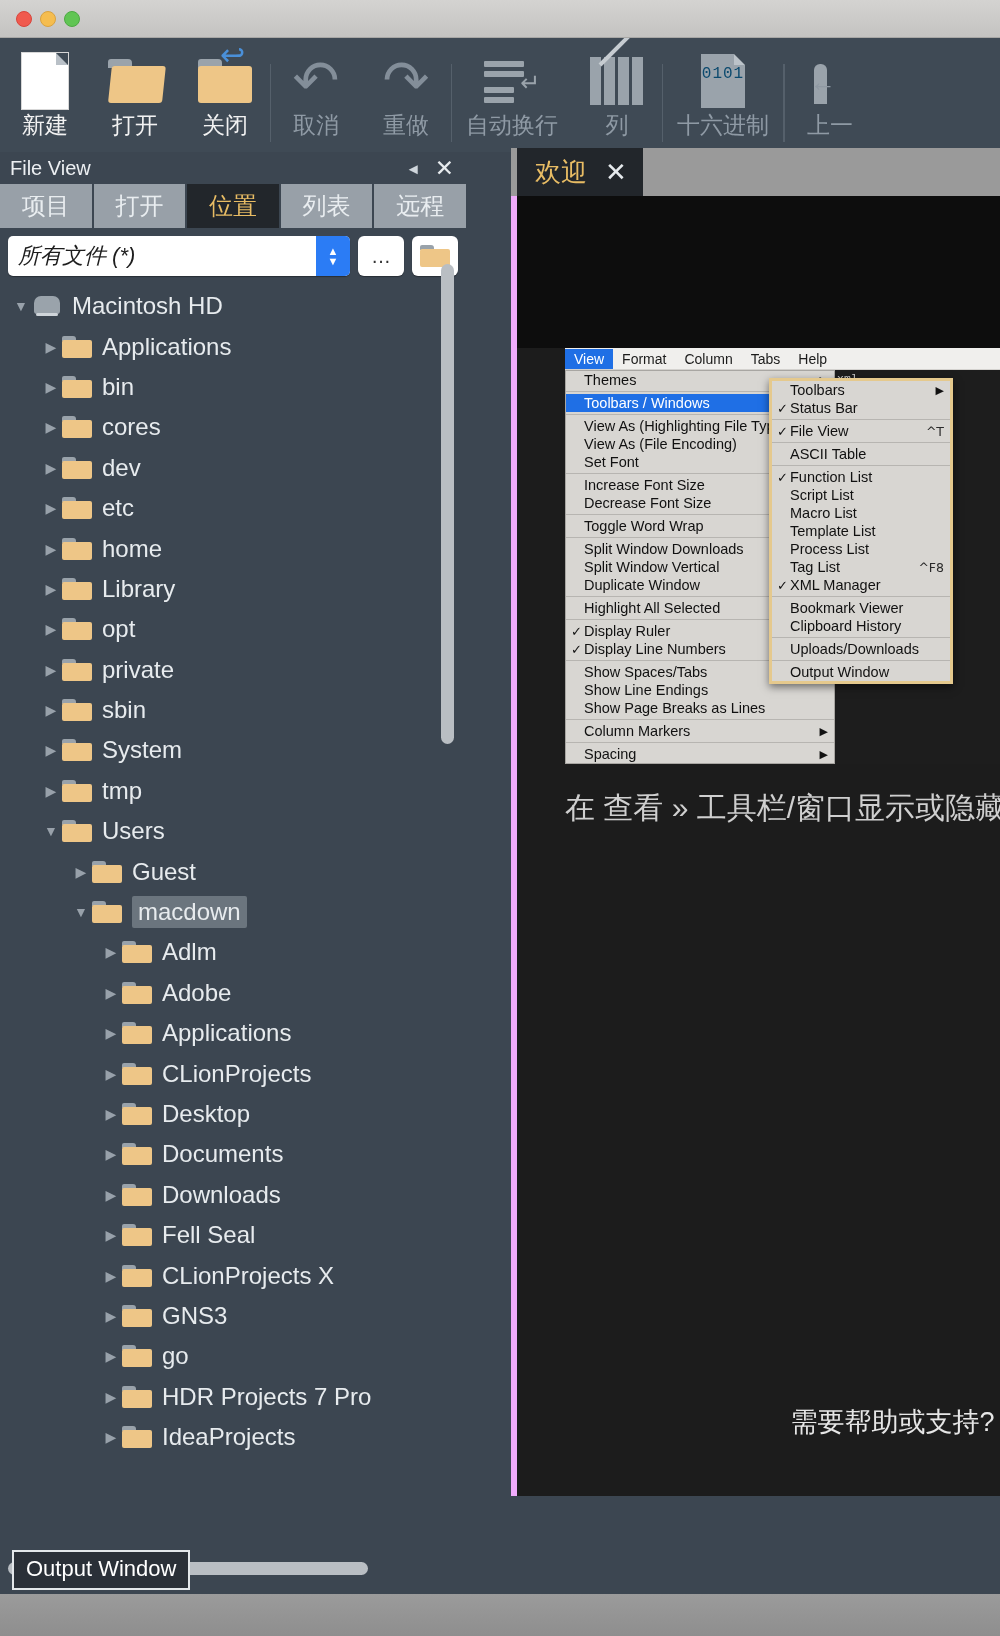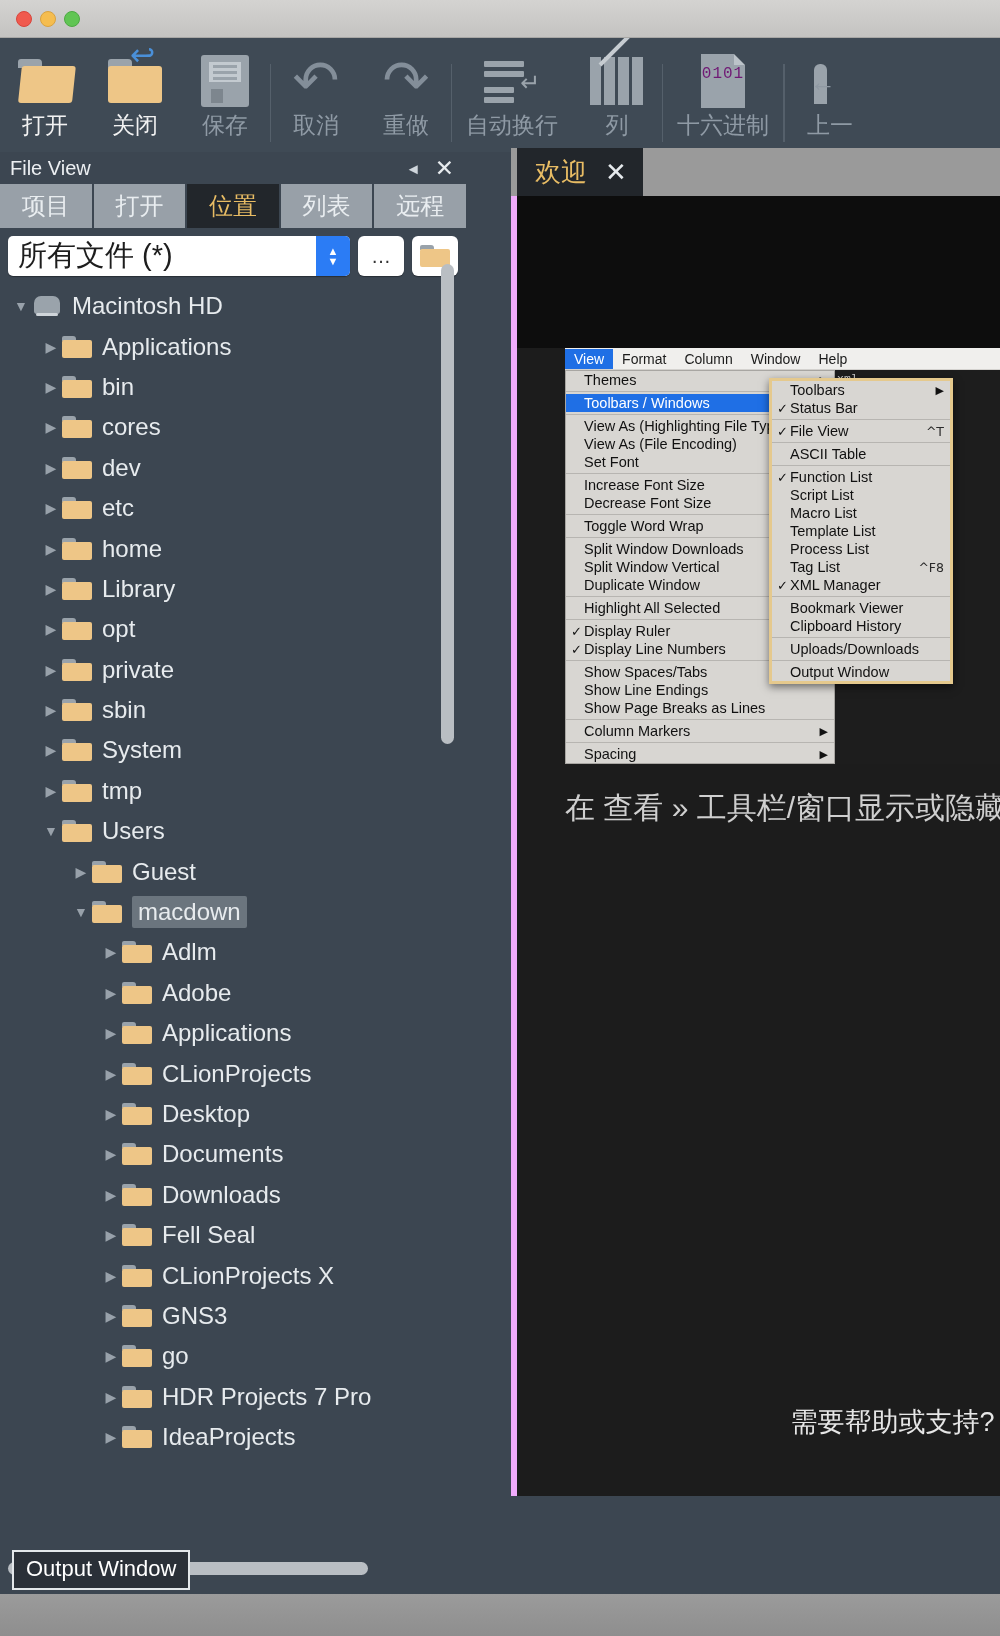--- a/index.html
+++ b/index.html
@@ -61,21 +61,21 @@
   .disk-ico .lines i { display:block; height:3px; background:#9aa3ab; margin:3px 4px; }
   .disk-ico .sh { position:absolute; bottom:4px; left:10px; width:12px; height:14px; background:#7d868e;}
 
   .arrow-ico { font-size: 56px; color: #838e99; line-height: 52px; }
 
   .wrap-ico { width: 56px; height: 48px; position: relative; }
   .wrap-ico .l { position:absolute; left:0; height:6px; background:#9aa3ab; border-radius:1px;}
   .col-ico { width: 54px; height: 48px; position: relative; }
   .col-ico .g { position:absolute; top:0; width:11px; height:48px; background:#9aa3ab; }
   .hex-ico { width: 44px; height: 54px; background: #9aa3ab; position: relative; font-size:16px;
-    color:#701a75; display:flex; align-items:flex-start; justify-content:center; padding-top:11px;
+    color:#0c4a6e; display:flex; align-items:flex-start; justify-content:center; padding-top:11px;
     letter-spacing:1px; font-family:"Liberation Mono", monospace; }
   .hex-ico::after { content:''; position:absolute; top:0; right:0; border-width: 0 11px 11px 0;
     border-style: solid; border-color: #bcc3c9 #3f4a55; }
   .bin-ico { width: 52px; height: 46px; position: relative; }
   .bin-ico .b { position:absolute; bottom:0; width:13px; background:#9aa3ab; border-radius:6px 6px 0 0;}
 
   
   .fileview {
     position: absolute; top: 152px; left: 0; width: 466px; height: 1484px;
     background: #3c4651;
@@ -97,21 +97,21 @@
   }
   .fv-tab:last-child { border-right: none; }
   .fv-tab.active { background: #22262b; color: #e8bc64; }
 
   .fv-filterbar { display: flex; align-items: center; gap: 8px; padding: 8px 8px 6px 8px; }
   .combo {
     flex: 1 1 auto; height: 40px; background: #fff; border-radius: 5px;
     display: flex; align-items: center; position: relative; overflow: hidden;
     box-shadow: 0 1px 1px rgba(0,0,0,.35);
   }
-  .combo-text { padding-left: 10px; font-size: 29px; color: #1d1d1d; }
+  .combo-text { padding-left: 10px; font-size: 22px; color: #1d1d1d; font-style: italic; }
   .combo-arrows {
     position: absolute; right: 0; top: 0; width: 34px; height: 40px; background: #2b7cf5;
     color: #fff; display: flex; flex-direction: column; align-items: center; justify-content: center;
     font-size: 11px; line-height: 10px;
   }
   .sq-btn {
     width: 46px; height: 40px; background: #fff; border-radius: 6px;
     display: flex; align-items: center; justify-content: center;
     box-shadow: 0 1px 1px rgba(0,0,0,.35); font-size: 20px; color: #333;
   }
@@ -209,20 +209,26 @@
   <div class="titlebar">
     <div class="traffic">
       <span class="dot red"></span>
       <span class="dot yellow"></span>
       <span class="dot green"></span>
     </div>
   </div>
 
   <div class="toolbar">
 
+    <div class="tb-btn">
+      <div class="tb-ico">
+        <div class="doc-ico"></div>
+      </div>
+      <div class="tb-lbl">新建</div>
+    </div>
 
     <div class="tb-btn">
       <div class="tb-ico">
         <div class="folder open">
             <div class="tab"></div>
             <div class="body"></div>
           </div>
       </div>
       <div class="tb-lbl">打开</div>
     </div>
@@ -233,33 +239,20 @@
           <div style="position:absolute;top:-22px;left:22px;color:#4a90d9;font-size:30px;">↩</div>
           <div class="folder">
               <div class="tab"></div>
               <div class="body"></div>
             </div>
         </div>
       </div>
       <div class="tb-lbl">关闭</div>
     </div>
 
-    <div class="tb-btn disabled">
-      <div class="tb-ico">
-        <div class="disk-ico">
-            <div class="lines">
-              <i></i>
-              <i></i>
-              <i></i>
-            </div>
-            <div class="sh"></div>
-          </div>
-      </div>
-      <div class="tb-lbl">保存</div>
-    </div>
 
     <div class="tb-sep"></div>
 
     <div class="tb-btn disabled">
       <div class="tb-ico arrow-ico">↶</div>
       <div class="tb-lbl">取消</div>
     </div>
 
     <div class="tb-btn disabled">
       <div class="tb-ico arrow-ico">↷</div>
@@ -622,21 +615,21 @@
         <div class="shot">
           <div class="codebg" id="codebg">
               <div class="cl" style="color: rgb(207, 207, 207);">xml</div>
               <div style="height: 380px;"></div>
             </div>
 
           <div class="menubar">
             <span class="mi active">View</span>
             <span class="mi">Format</span>
             <span class="mi">Column</span>
-            <span class="mi">Window</span>
+            <span class="mi">Tabs</span>
             <span class="mi">Help</span>
           </div>
 
           <div class="mpanel" id="viewmenu">
               <div class="mrow">
                 <span>Themes</span>
                 <span class="sub">▶</span>
               </div>
               <div class="mdiv"></div>
               <div class="mrow hl">

